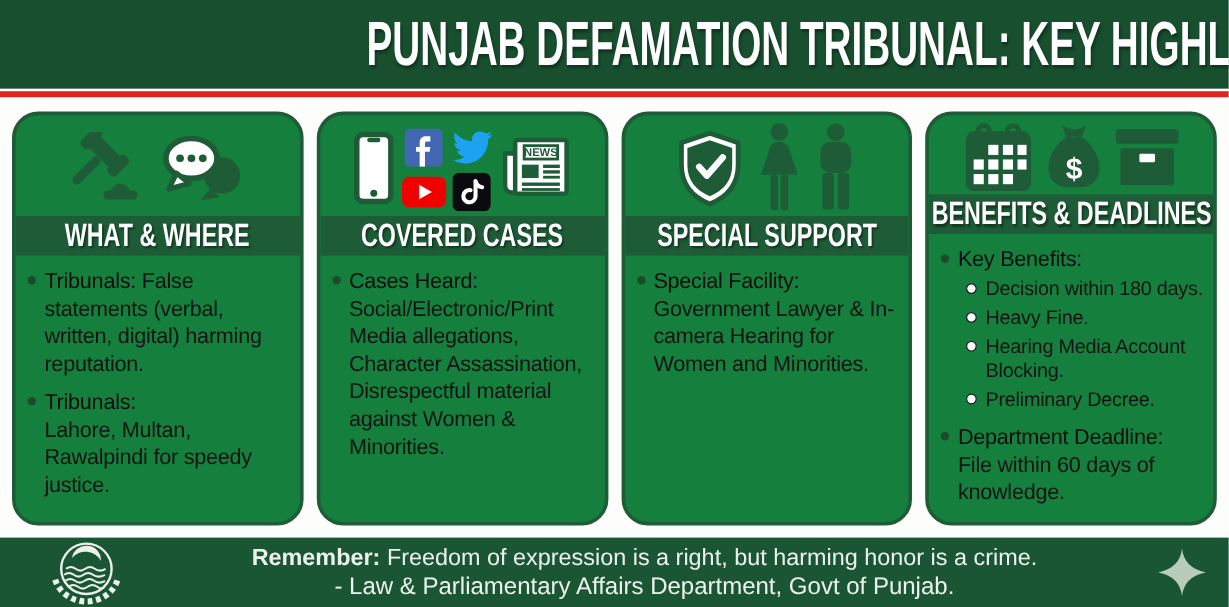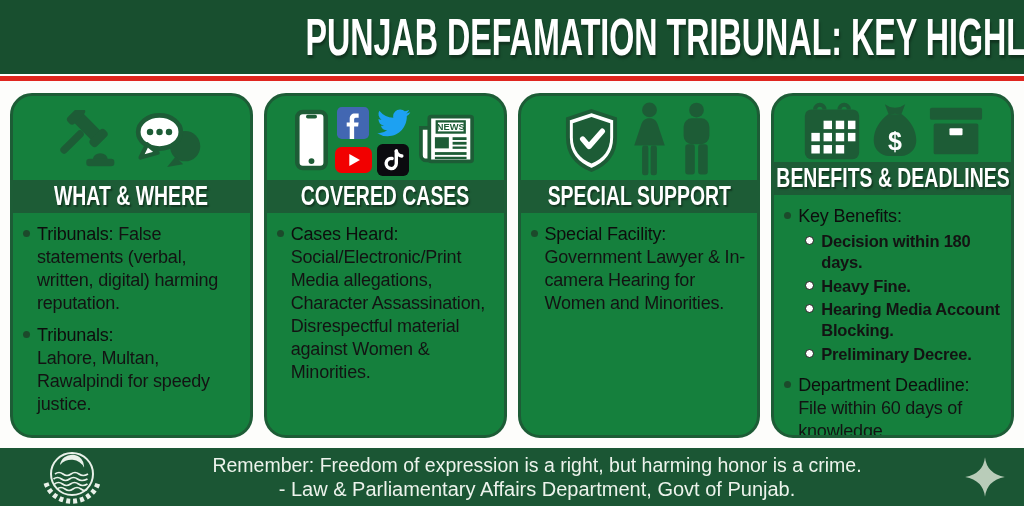--- a/index.html
+++ b/index.html
@@ -25,33 +25,33 @@
   .band { background:#1d5c36; min-height:33px; display:flex; align-items:center; justify-content:center; }
   .band-title { color:#fff; font-weight:bold; font-size:27px; line-height:1; text-shadow:2px 2px 2px rgba(0,0,0,.4); }
 
   .body { list-style:none; padding:10px 4px 6px 9px; }
   .body > li { position:relative; padding-left:15px; margin-bottom:9px;
                font-size:18px; line-height:1.28; color:#131313; letter-spacing:-.2px; overflow-wrap:break-word; }
   .body > li::before { content:""; position:absolute; left:1px; top:7px; width:7px; height:7px;
                        border-radius:50%; background:#1c4a2b; }
   .lbl { font-weight:normal; color:#0d0d0d; }
   .blk { display:block; }
-  .sub { list-style:none; margin-top:2px; padding-left:5px;font-weight:bold; }
+  .sub { list-style:none; margin-top:2px; padding-left:5px; }
   .sub li { position:relative; padding-left:18px; font-size:16.5px; line-height:1.26; margin:3px 0; letter-spacing:-.2px; }
   .sub li::before { content:""; position:absolute; left:2px; top:5px; width:7px; height:7px;
                     border:1.8px solid #1c1c1c; border-radius:50%; background:#fff; }
   .social-grid { display:grid; grid-template-columns:auto auto; gap:3px; align-items:center; justify-items:center; }
 
   
   .footer { position:absolute; left:0; bottom:0; width:1024px; height:58px; background:#1b5634;
             display:flex; align-items:center; overflow:hidden; }
   .footer-logo { margin:6px 0 0 34px; flex:0 0 auto; }
   .foot-text { flex:1 1 auto; text-align:center; color:#edf3ec; }
   .foot-line1 { font-size:19.5px; line-height:1.25; }
-  .foot-line1 strong { font-weight:normal; }
+  .foot-line1 strong { font-weight:bold; }
   .foot-line2 { font-size:20px; line-height:1.2; }
   .sparkle { margin-right:18px; flex:0 0 auto; }
 </style>
 </head>
 <body>
 
 <div class="poster">
 
   <header class="topbar">
     <h1><span class="squeeze">PUNJAB DEFAMATION TRIBUNAL: KEY HIGHLIGHTS (ACT 2024)</span></h1>

